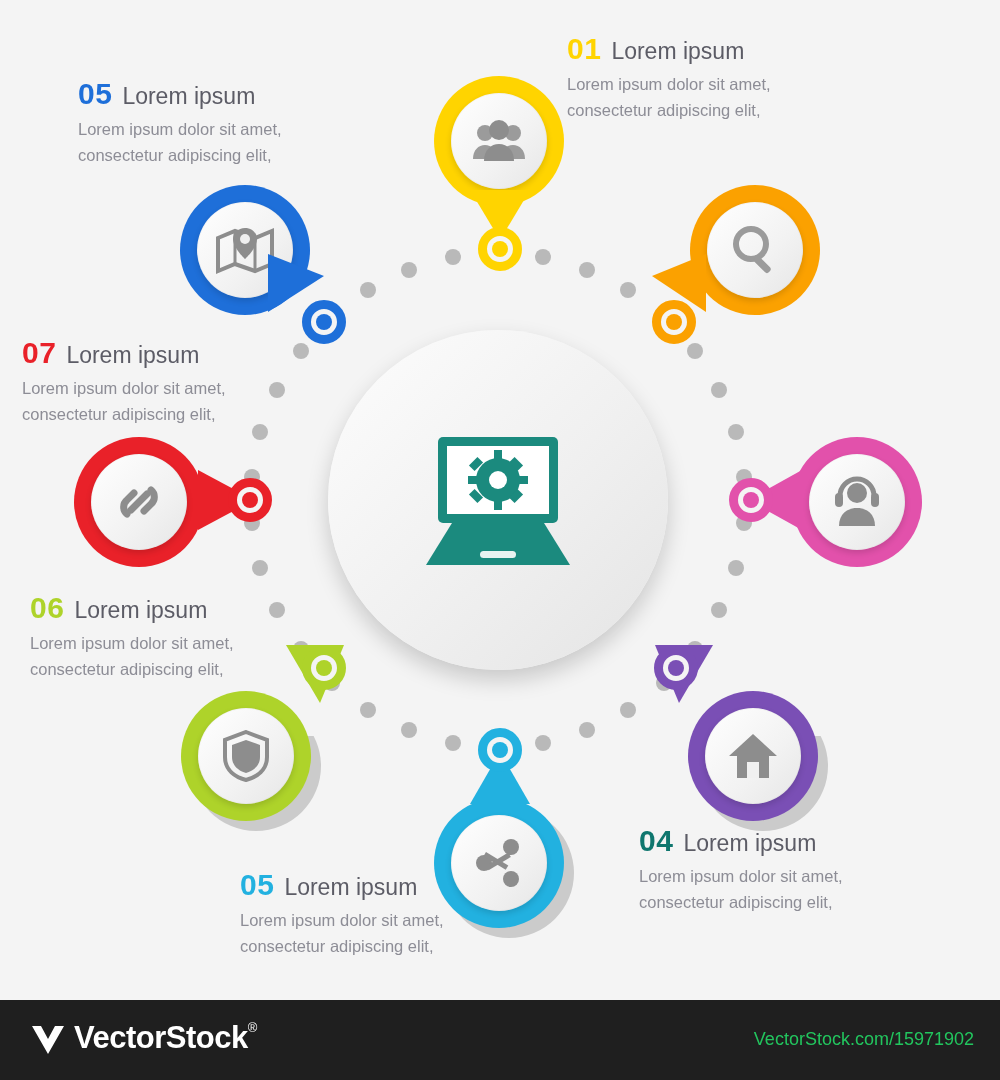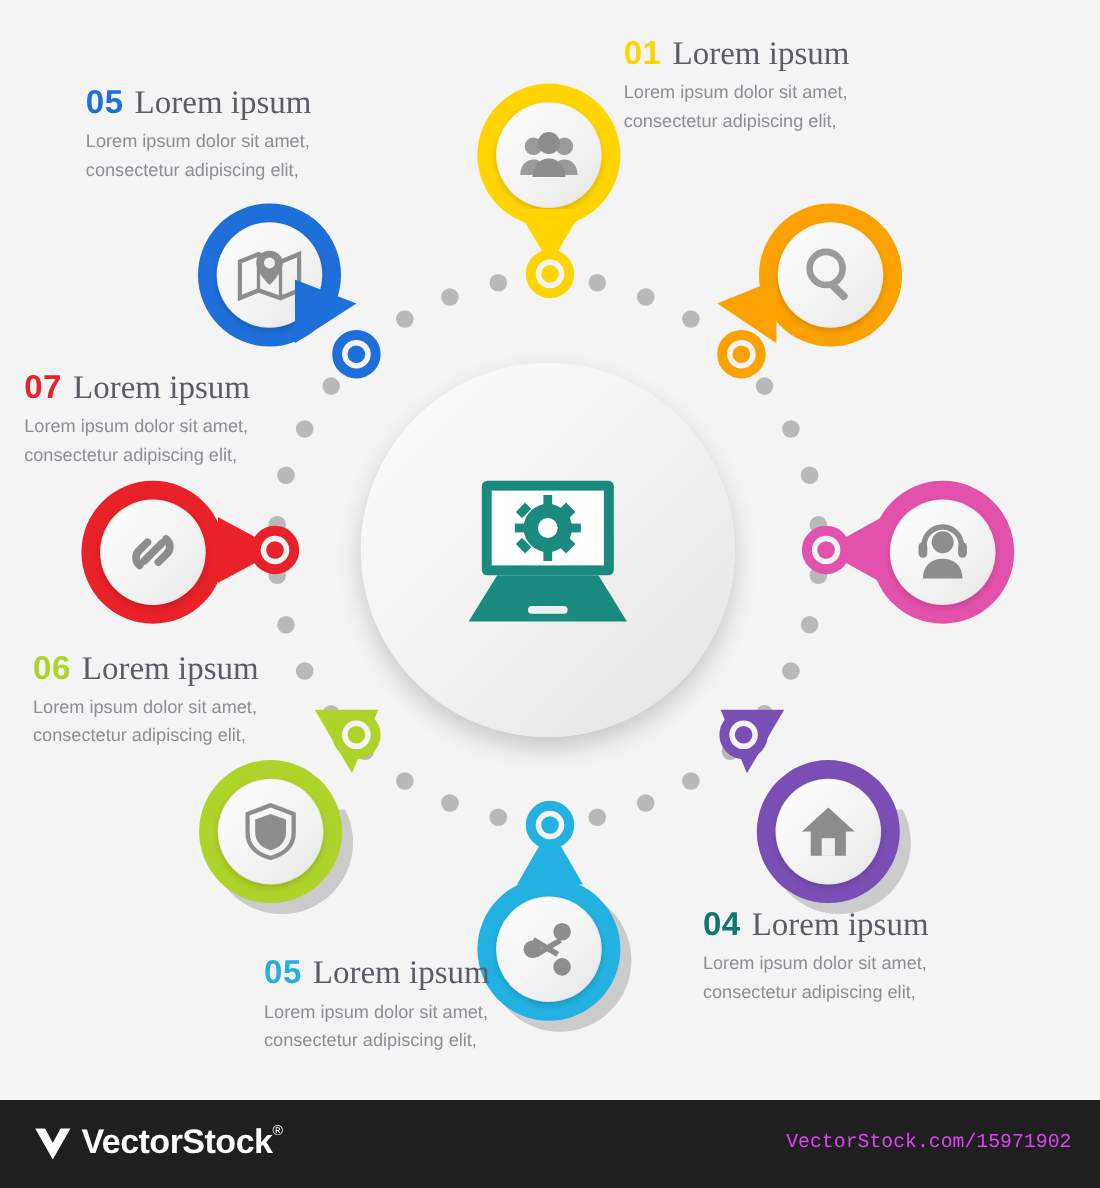--- a/index.html
+++ b/index.html
@@ -42,32 +42,32 @@
     position:absolute;width:44px;height:44px;border-radius:50%;
     box-sizing:border-box;border-width:9px;border-style:solid;background:#f4f4f4;
     display:flex;align-items:center;justify-content:center;
   }
   .connector i{display:block;width:16px;height:16px;border-radius:50%;}
 
   
   .tb{position:absolute;}
   .tb .hl{display:flex;align-items:baseline;gap:10px;white-space:nowrap;}
   .tb .num{font-size:30px;font-weight:bold;letter-spacing:.5px;}
-  .tb .ttl{font-size:30px;color:#5c5c66;font-family:Liberation Serif, serif;}
+  .tb .ttl{font-size:23px;color:#5c5c66;}
   .tb .body{margin-top:6px;font-size:16.5px;line-height:1.55;color:#8d8d96;white-space:nowrap;}
 
   
   #footer{position:absolute;left:0;top:1000px;width:1000px;height:80px;background:#1f1f1f;}
   .vs-logo{position:absolute;left:28px;top:20px;display:flex;align-items:flex-start;}
   .vs-mark{
     width:40px;height:40px;position:relative;margin-right:6px;
   }
   .vs-text{font-size:31px;font-weight:bold;color:#ffffff;letter-spacing:-.5px;}
   .vs-reg{font-size:13px;color:#ffffff;vertical-align:super;font-weight:normal;}
-  .vs-url{position:absolute;right:26px;top:29px;color:#d946ef;font-size:18px;font-family:Liberation Mono, monospace;}
+  .vs-url{position:absolute;right:26px;top:29px;color:#22c55e;font-size:18px;}
 </style>
 </head>
 <body>
 
 <div id="stage">
 
   <div id="dots">
       <div class="dot" style="left: 490px; top: 245px;"></div>
       <div class="dot" style="left: 535.386px; top: 249.206px;"></div>
       <div class="dot" style="left: 579.227px; top: 261.679px;"></div>

